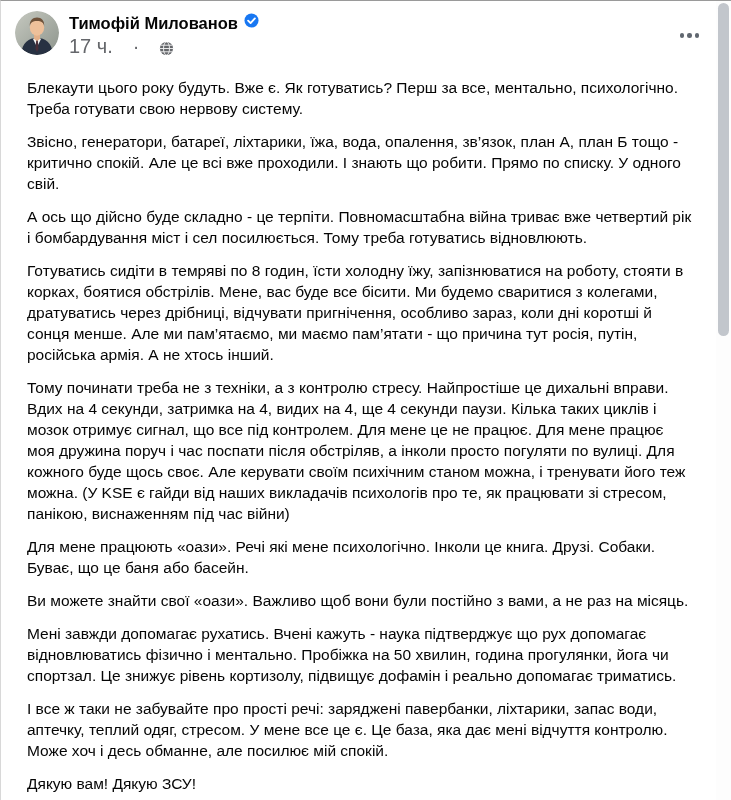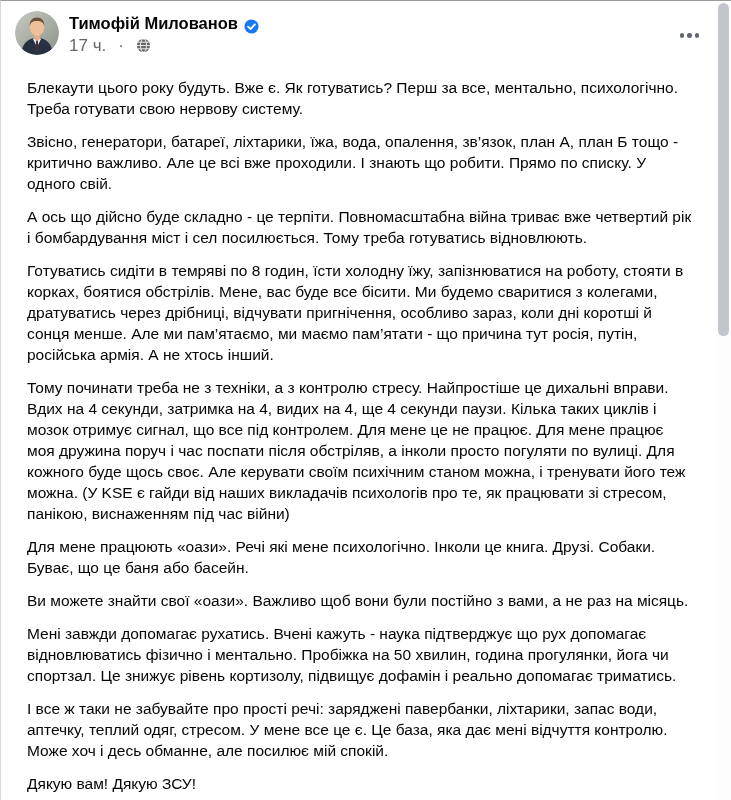--- a/index.html
+++ b/index.html
@@ -25,34 +25,34 @@
   .avatar {
     width: 44px; height: 44px;
     border-radius: 50%;
     overflow: hidden;
     flex: 0 0 44px;
     box-shadow: inset 0 0 0 1px rgba(0,0,0,.08);
     cursor: pointer;
   }
   .avatar svg { display: block; }
   .header-text { margin-left: 10px; padding-top: 2px; }
-  .author-row { display: flex; align-items: flex-end; gap: 6px; }
+  .author-row { display: flex; align-items: flex-start; gap: 6px; }
   .author-name {
     font-size: 16.5px;
     font-weight: bold;
     line-height: 21px;
     color: #050505;
     cursor: pointer;
   }
   .verified-badge { width: 15px; height: 15px; display: inline-block; }
   .meta-row {
-    display: flex; align-items: flex-start; gap: 12px;
+    display: flex; align-items: flex-end; gap: 20px;
     margin-top: 3px;
     color: #65676b;
-    font-size: 17px;
+    font-size: 20px;
     line-height: 18px;
   }
   .meta-sep { color: #65676b; }
   .globe-icon { width: 15px; height: 15px; display: inline-block; margin-top: 1px; }
   .menu-dots {
     position: absolute;
     top: 26px; right: 30px;
     display: flex; gap: 3px;
     padding: 6px 2px;
     cursor: pointer;
@@ -149,21 +149,21 @@
     </div>
     <div class="menu-dots" title="">
       <i></i>
         <i></i>
         <i></i>
     </div>
   </div>
 
   <div class="post-body">
       <p>Блекаути цього року будуть. Вже є. Як готуватись? Перш за все, ментально, психологічно. Треба готувати свою нервову систему.</p>
-      <p>Звісно, генератори, батареї, ліхтарики, їжа, вода, опалення, зв’язок, план А, план Б тощо - критично важливо. Але це всі вже проходили. І знають що робити. Прямо по списку. У одного свій.</p>
+      <p>Звісно, генератори, батареї, ліхтарики, їжа, вода, опалення, зв’язок, план А, план Б тощо - критично спокій. Але це всі вже проходили. І знають що робити. Прямо по списку. У одного свій.</p>
       <p>А ось що дійсно буде складно - це терпіти. Повномасштабна війна триває вже четвертий рік і бомбардування міст і сел посилюється. Тому треба готуватись відновлюють.</p>
       <p>Готуватись сидіти в темряві по 8 годин, їсти холодну їжу, запізнюватися на роботу, стояти в корках, боятися обстрілів. Мене, вас буде все бісити. Ми будемо сваритися з колегами, дратуватись через дрібниці, відчувати пригнічення, особливо зараз, коли дні коротші й сонця менше. Але ми пам’ятаємо, ми маємо пам’ятати - що причина тут росія, путін, російська армія. А не хтось інший.</p>
       <p>Тому починати треба не з техніки, а з контролю стресу. Найпростіше це дихальні вправи. Вдих на 4 секунди, затримка на 4, видих на 4, ще 4 секунди паузи. Кілька таких циклів і мозок отримує сигнал, що все під контролем. Для мене це не працює. Для мене працює моя дружина поруч і час поспати після обстріляв, а інколи просто погуляти по вулиці. Для кожного буде щось своє. Але керувати своїм психічним станом можна, і тренувати його теж можна. (У KSE є гайди від наших викладачів психологів про те, як працювати зі стресом, панікою, виснаженням під час війни)</p>
       <p>Для мене працюють «оази». Речі які мене психологічно. Інколи це книга. Друзі. Собаки. Буває, що це баня або басейн.</p>
       <p>Ви можете знайти свої «оази». Важливо щоб вони були постійно з вами, а не раз на місяць.</p>
       <p>Мені завжди допомагає рухатись. Вчені кажуть - наука підтверджує що рух допомагає відновлюватись фізично і ментально. Пробіжка на 50 хвилин, година прогулянки, йога чи спортзал. Це знижує рівень кортизолу, підвищує дофамін і реально допомагає триматись.</p>
       <p>І все ж таки не забувайте про прості речі: заряджені павербанки, ліхтарики, запас води, аптечку, теплий одяг, стресом. У мене все це є. Це база, яка дає мені відчуття контролю. Може хоч і десь обманне, але посилює мій спокій.</p>
       <p>Дякую вам! Дякую ЗСУ!</p>
     </div>
 

